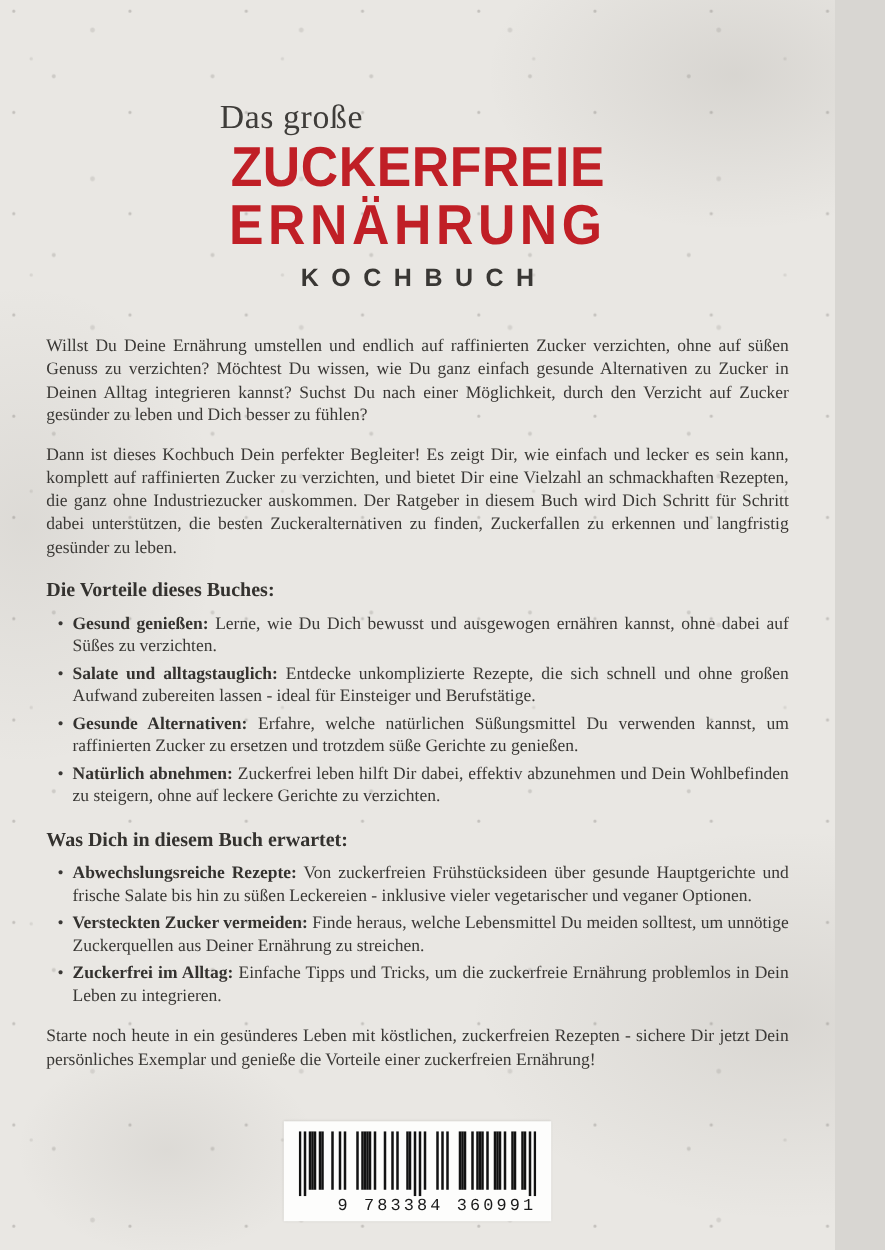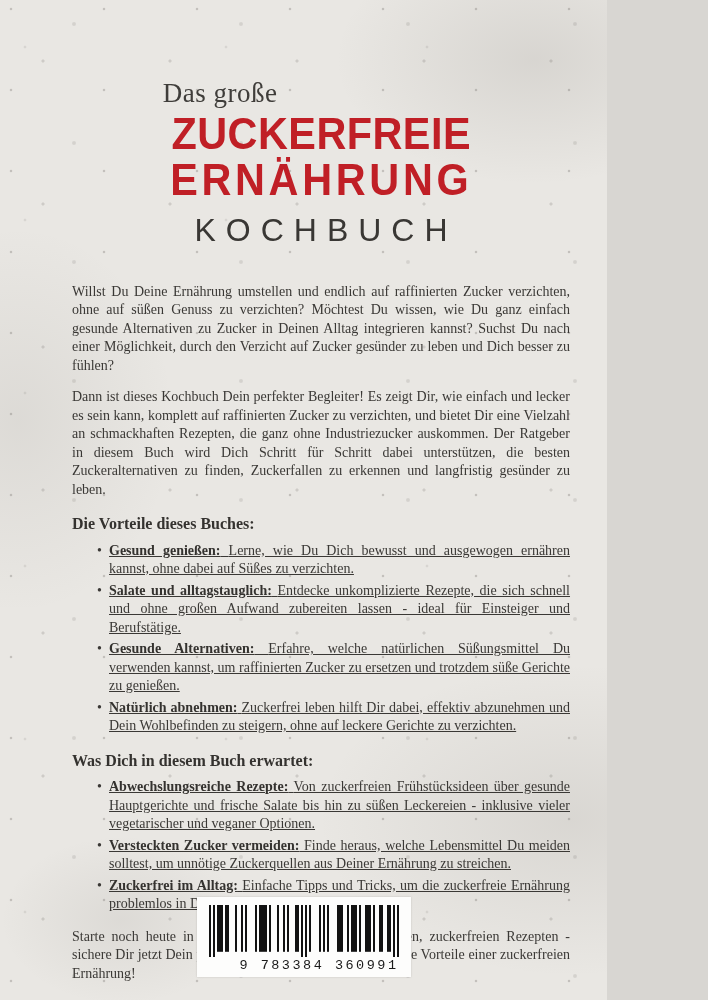--- a/index.html
+++ b/index.html
@@ -2,28 +2,27 @@
 <html><head>
 <meta charset="utf-8">
 <style>
   html,body{margin:0;padding:0;}
   body{
     width:708px;height:1000px;overflow:hidden;
     font-family:"Liberation Serif",serif;
     background:#d8d6d2;
   }
   .page{
-    position:relative;width:572px;height:1000px;overflow:hidden;
+    position:relative;width:668px;height:1000px;overflow:hidden;
     background-color:#e9e7e3;
     background-image:
       radial-gradient(ellipse 320px 200px at 88% 6%, rgba(110,105,98,.14), transparent 62%),
       radial-gradient(ellipse 260px 320px at 3% 42%, rgba(110,105,98,.10), transparent 60%),
       radial-gradient(ellipse 420px 260px at 94% 82%, rgba(110,105,98,.13), transparent 60%),
       radial-gradient(ellipse 200px 140px at 20% 92%, rgba(110,105,98,.10), transparent 60%);
-    padding-left: 35px;
   }
   .page::after{
     content:"";position:absolute;inset:0;pointer-events:none;
     background-image:
       radial-gradient(circle at 11px 9px, rgba(60,55,50,.22) .7px, transparent 1.7px),
       radial-gradient(circle at 43px 61px, rgba(60,55,50,.16) 1px, transparent 2.1px),
       radial-gradient(circle at 74px 24px, rgba(60,55,50,.12) 1.3px, transparent 2.5px),
       radial-gradient(circle at 25px 47px, rgba(60,55,50,.10) .8px, transparent 1.8px);
     background-size:93px 81px,127px 143px,167px 119px,201px 173px;
   }
@@ -35,37 +34,37 @@
     font-family:"Liberation Serif",serif;font-size:27px;color:#3f3d3a;
     text-align:left;margin:0 0 2px 6px;letter-spacing:.5px;
   }
   .title-main{
     font-family:"Liberation Sans",sans-serif;font-weight:800;color:#c01f26;
     font-size:45px;line-height:1.03;letter-spacing:.5px;
     transform:scaleX(.92);transform-origin:center;white-space:nowrap;
   }
   .title-main.line2{letter-spacing:4px;}
   .title-sub{
-    font-family:"Liberation Sans",sans-serif;font-size:32px;font-weight:400;
+    font-family:"Liberation Sans",sans-serif;font-size:20px;font-weight:700;
     letter-spacing:10px;text-indent:10px;color:#393734;margin-top:8px;white-space:nowrap;
   }
 
   
   .body{
     position:relative;z-index:2;
     padding:34px 37px 0 37px;
     color:#3a3835;font-size:14px;line-height:18.5px;text-align:justify;
   }
   .body p{margin:0 0 13px 0;}
   .body h2{
     font-size:16px;line-height:18.5px;font-weight:bold;color:#34322f;
     margin:16px 0 8px 0;text-align:left;
   }
   .body ul{list-style:none;margin:0 0 14px 0;padding:0 0 0 21px;}
-  .body li{position:relative;margin:0 0 3px 16px;text-decoration:underline;}
+  .body li{position:relative;margin:0 0 3px 0;}
   .body li::before{content:"\2022";position:absolute;left:-12px;top:0;color:#3a3835;}
   .lead{font-weight:bold;color:#34322f;}
   .closing{margin-top:16px;}
 
   
   .barcode-box{
     position:absolute;z-index:2;left:50%;bottom:23px;transform:translateX(-50%);
     background:#fdfdfc;padding:8px 12px 4px 12px;box-shadow:0 0 2px rgba(0,0,0,.15);
     text-align:center;
   }

